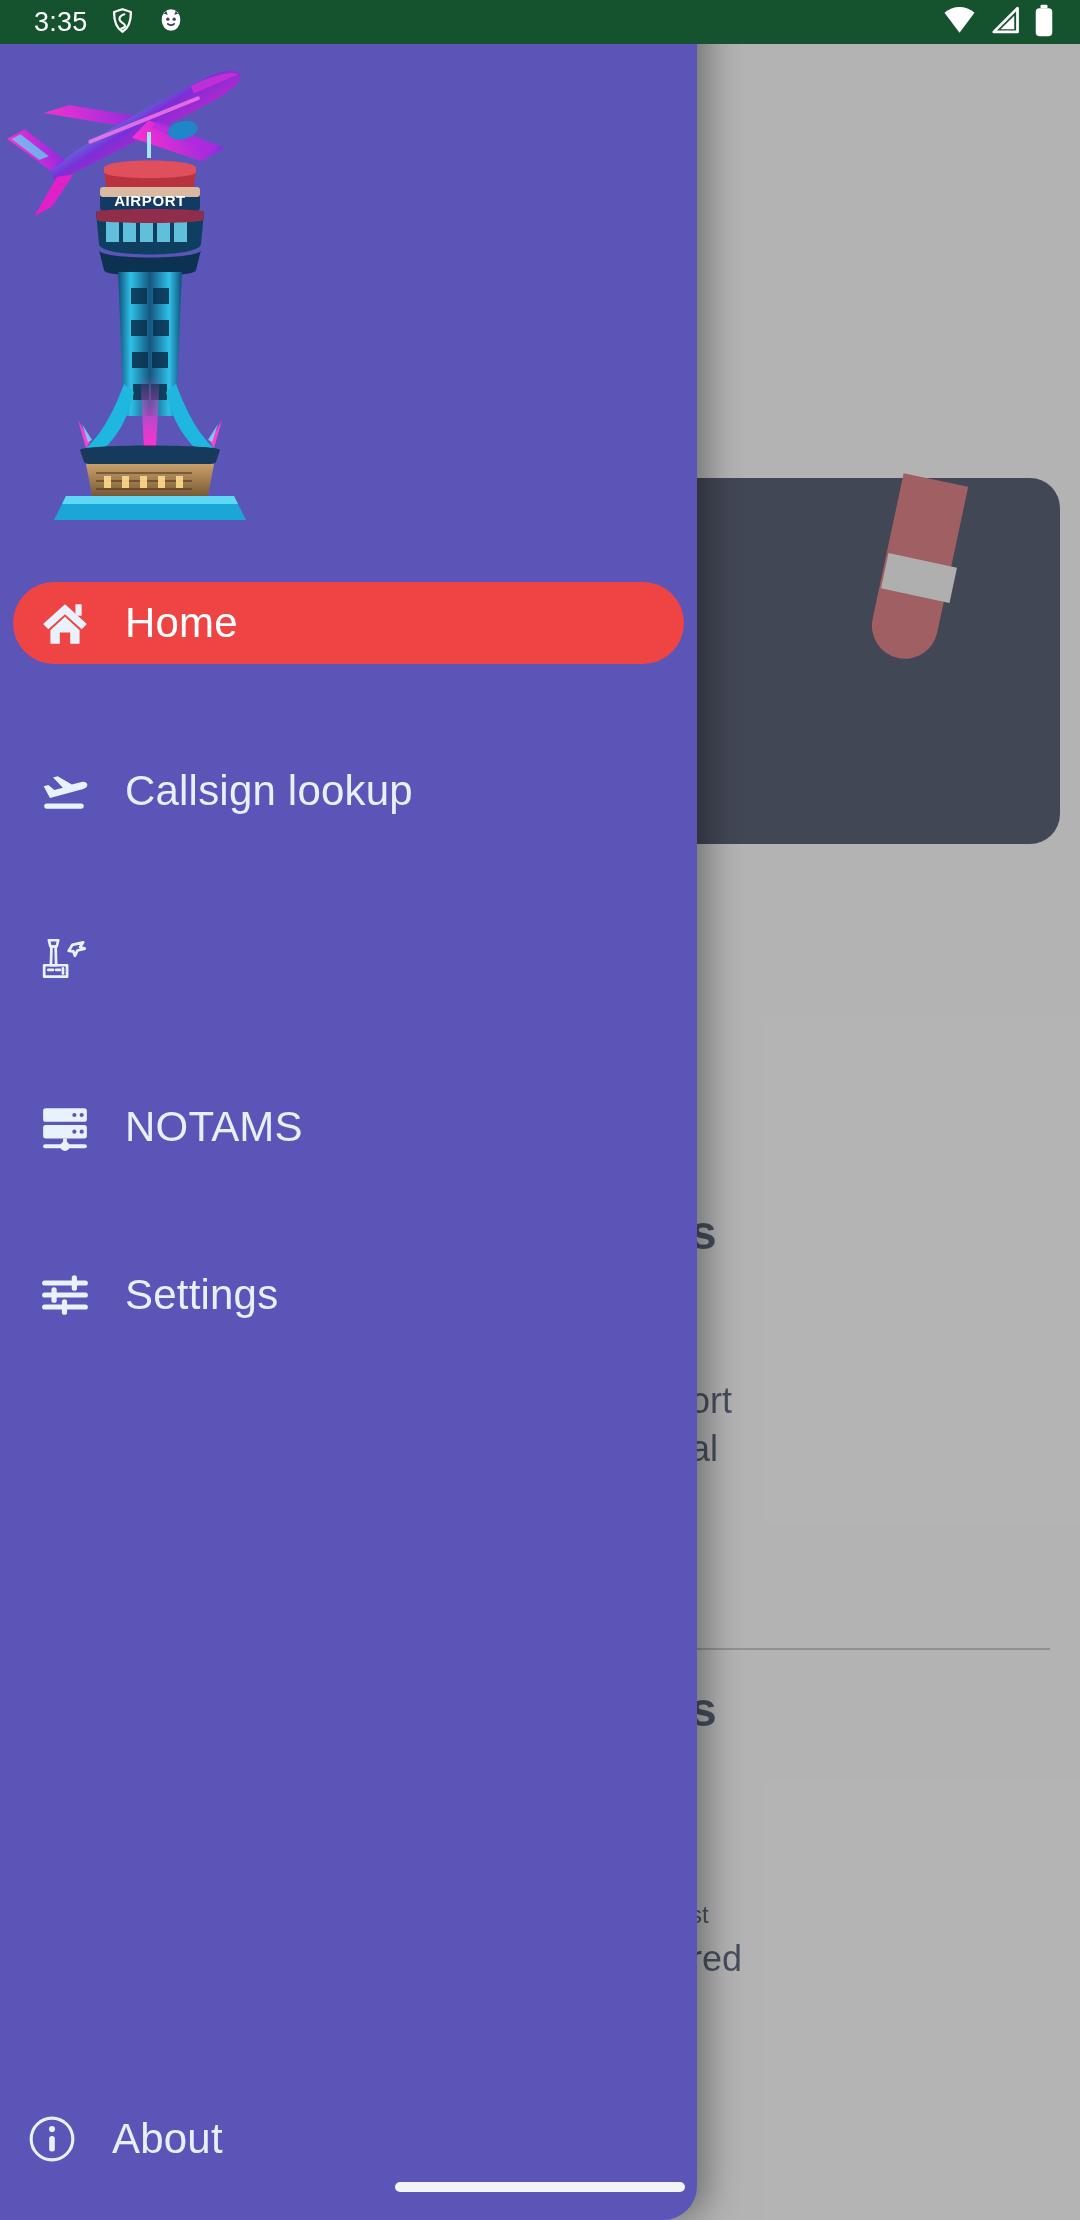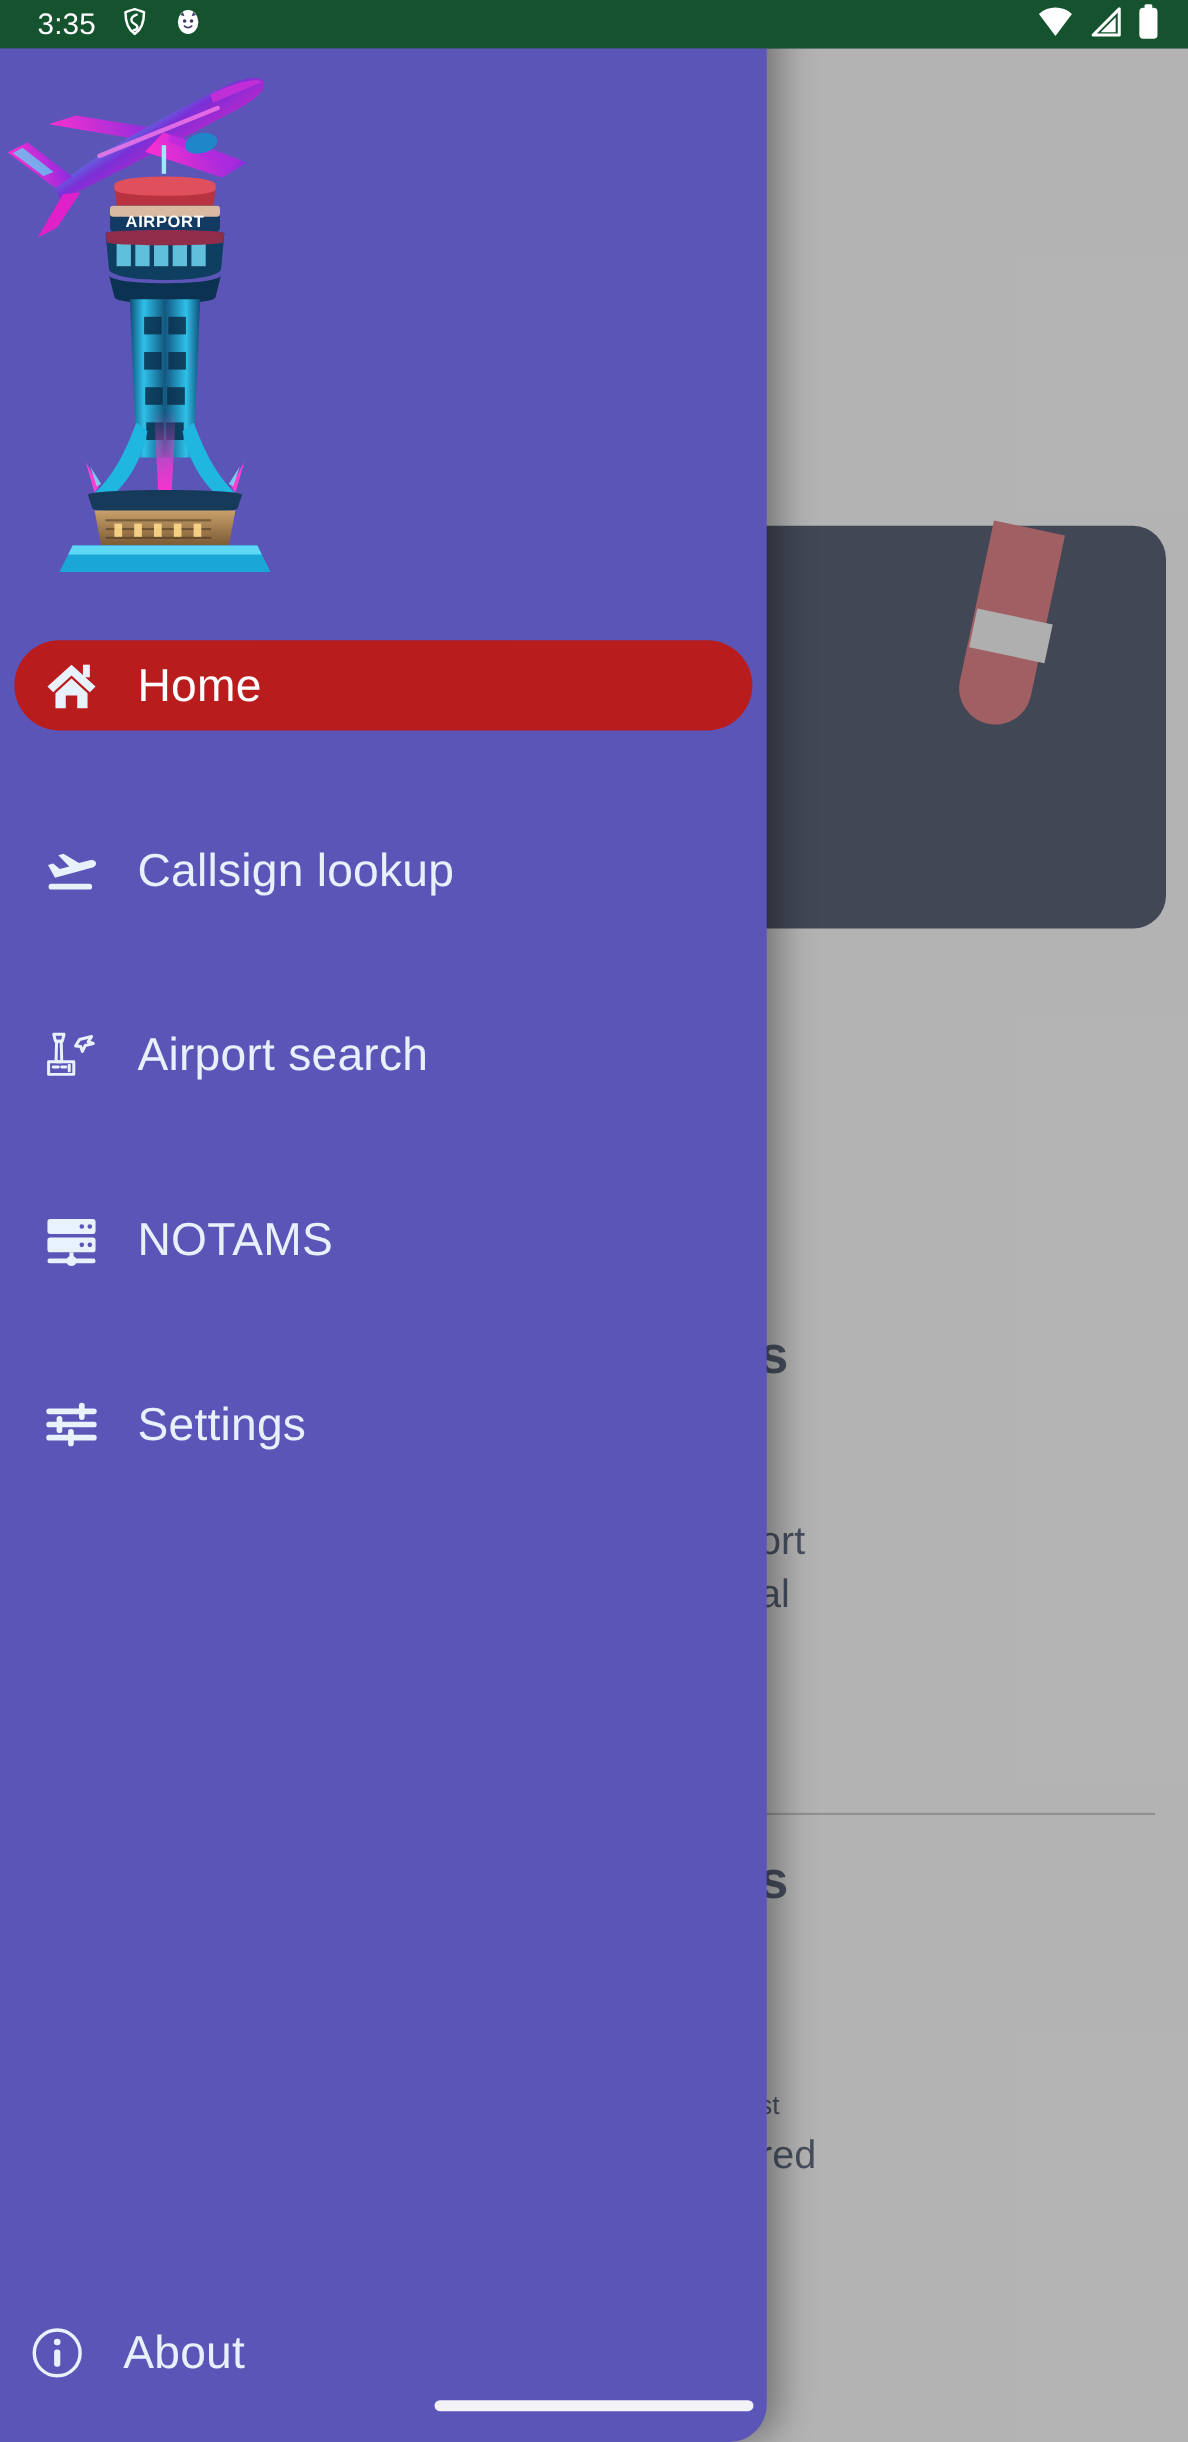--- a/index.html
+++ b/index.html
@@ -109,21 +109,21 @@
   .nav-item{
     display:flex; align-items:center;
     height:82px;
     padding-left:24px;
     border-radius:42px;
     margin-bottom:86px;
     position:relative;
   }
   .nav-item:last-child{ margin-bottom:0; }
   .nav-item.selected{
-    background:#b91c1c;
+    background:#ef4444;
   }
   .nav-icon{
     width:56px; height:52px;
     display:flex; align-items:center; justify-content:center;
     flex:0 0 56px;
   }
   .nav-label{
     margin-left:32px;
     color:#e7f0fb;
     font-size:42px;
@@ -332,21 +332,20 @@
         <svg viewBox="0 0 48 48" width="50" height="50" fill="none" stroke="#e8f2fd" stroke-width="2.6" stroke-linejoin="round" stroke-linecap="round">
           <path d="M8.5 6 L17.5 6 L16 12 L10 12 Z"></path>
           <path d="M11 12 L15 12 L15.5 30 L10.5 30 Z"></path>
           <path d="M4 30 L26 30 L26 41 L4 41 Z"></path>
           <path d="M8 34.5 L12.5 34.5"></path>
           <path d="M15.5 34.5 L19 34.5"></path>
           <path d="M22 33 L22 38"></path>
           <path d="M31 10.5 L41.5 8 L38.5 12.5 L43 14 L36 15.8 L33.5 21 L32 16.6 L27.5 16.2 Z"></path>
         </svg>
       </span>
-      <span class="nav-label">Airport search</span>
     </div>
 
     <div class="nav-item">
       <span class="nav-icon">
         <svg viewBox="0 0 48 48" width="50" height="50">
           <rect x="3" y="6" width="42" height="13" rx="2.5" fill="#e8f2fd"></rect>
           <circle cx="33" cy="12.5" r="2" fill="#5c55b8"></circle>
           <circle cx="40" cy="12.5" r="2" fill="#5c55b8"></circle>
           <rect x="3" y="22" width="42" height="13" rx="2.5" fill="#e8f2fd"></rect>
           <circle cx="33" cy="28.5" r="2" fill="#5c55b8"></circle>

